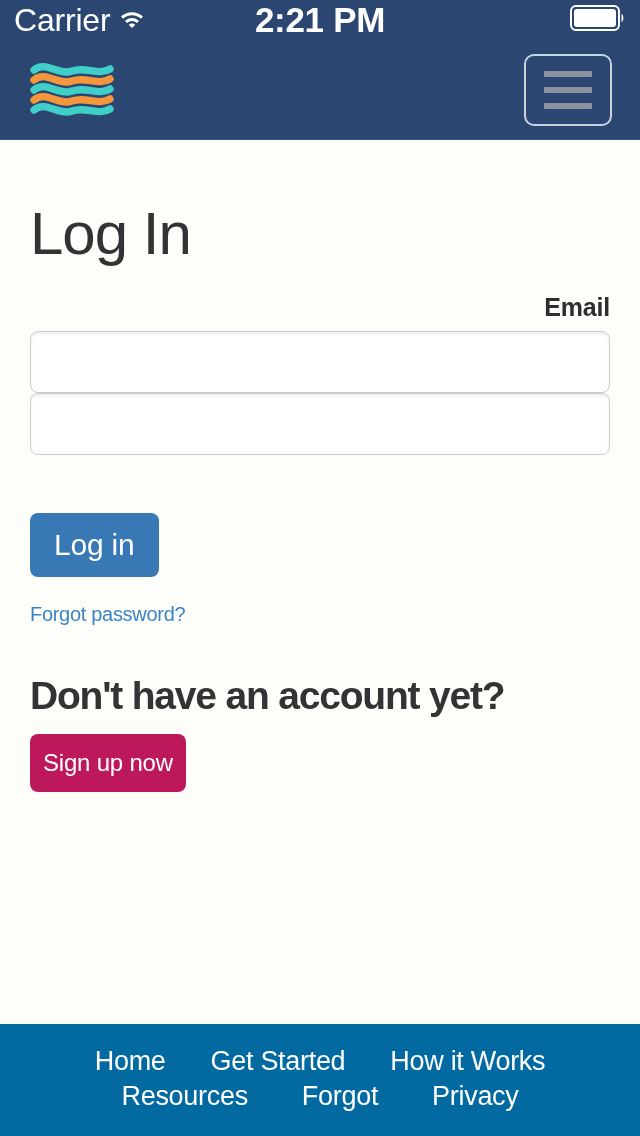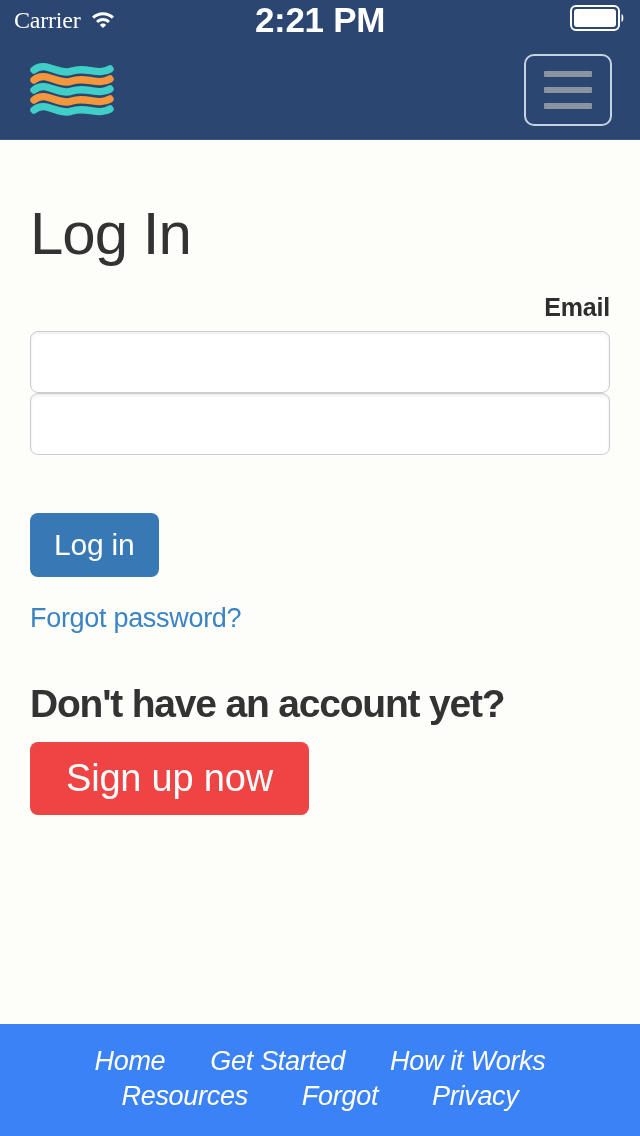--- a/index.html
+++ b/index.html
@@ -11,21 +11,21 @@
   }
   .screen { position:relative; width:640px; height:1136px; display:flex; flex-direction:column; }
 
   
   .statusbar {
     height:40px; background:#2b4670; color:#ffffff;
     display:flex; align-items:center; flex:0 0 40px;
     padding:0 14px; position:relative;
   }
   .sb-left { display:flex; align-items:center; gap:9px; }
-  .sb-carrier { font-size:24px; letter-spacing:-0.2px; line-height:1;font-family:Liberation Serif, serif; }
+  .sb-carrier { font-size:32px; letter-spacing:-0.2px; line-height:1; }
   .wifi-icon { display:block; }
   .sb-time {
     position:absolute; left:0; right:0; text-align:center;
     font-size:35px; font-weight:bold; letter-spacing:-0.3px; pointer-events:none;
   }
   .sb-right { margin-left:auto; display:flex; align-items:center; z-index:2; }
 
   
   .header {
     flex:0 0 100px; background:#2b4670;
@@ -66,36 +66,35 @@
     border:none; border-radius:8px; cursor:pointer;
     font-family:"Liberation Sans", sans-serif;
     color:#ffffff; letter-spacing:-0.2px;
   }
   .btn-login {
     background:#3778b5; font-size:30px;
     padding:15px 24px; margin-top:58px; display:inline-block;
   }
   .forgot-link {
     display:block; margin-top:26px;
-    color:#3b84c4; font-size:27px; text-decoration:none; letter-spacing:-0.3px;
+    color:#3b84c4; font-size:20px; text-decoration:none; letter-spacing:-0.3px;
   }
   .signup-title {
     font-size:39px; color:#333333; font-weight:bold;
     letter-spacing:-1.2px; line-height:1.12; margin-top:48px;
   }
   .btn-signup {
-    background:#ef4444; font-size:38px;
-    padding:15px 36px; margin-top:16px; display:inline-block;
+    background:#be185d; font-size:24px;
+    padding:15px 13px; margin-top:16px; display:inline-block;
   }
 
   
   .footer {
-    flex:0 0 112px; background:#3b82f6;
+    flex:0 0 112px; background:#0369a1;
     padding:22px 18px 0 18px;
-    font-style:italic;
   }
   .footer-row {
     display:flex; justify-content:center; align-items:baseline;
     gap:45px; margin-bottom:4px;
   }
   .footer-row.second { gap:54px; }
   .footer-link {
     color:#ffffff; font-size:27px; text-decoration:none;
     letter-spacing:-0.3px; white-space:nowrap;
   }

